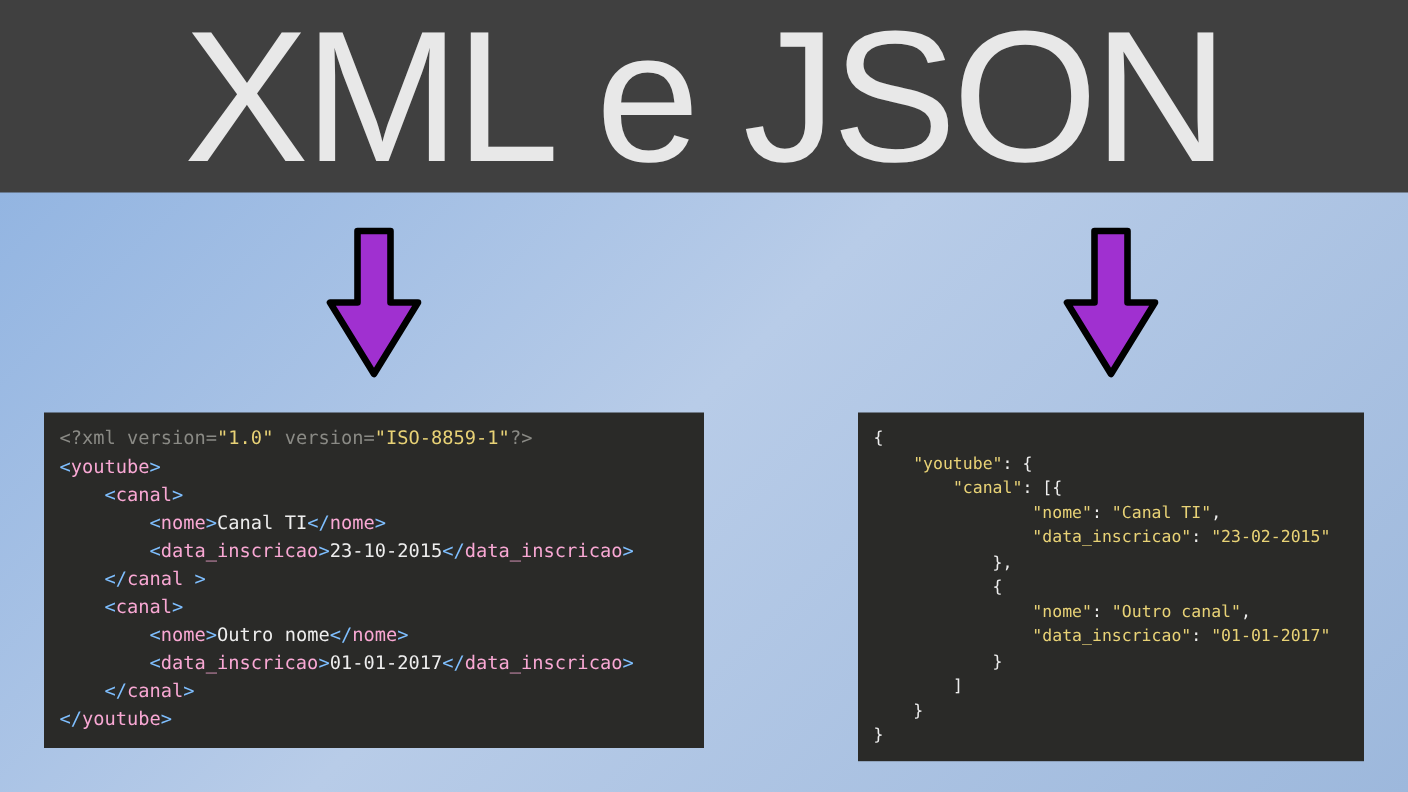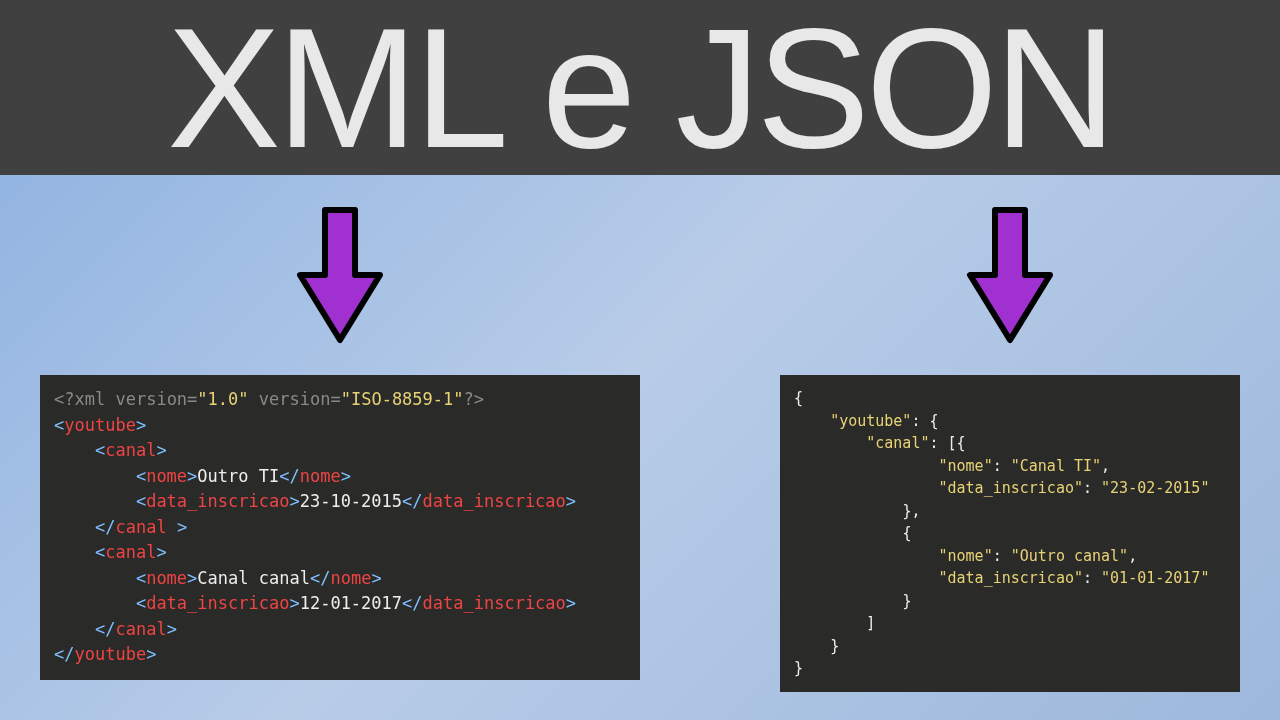--- a/index.html
+++ b/index.html
@@ -54,47 +54,47 @@
     line-height: 1.5;
     padding: 12px 14px;
     white-space: pre;
     width: 100%;
     min-height: 240px;
   }
   .code-block.right { font-size: 15px; min-height: 260px; }
   
   .gray { color: #8a8a85; }
   .blue { color: #7fbfff; }
-  .pink { color: #ef4444; margin-top: 48px; }
+  .pink { color: #f9a8d4; margin-top: 48px; }
   .yellow { color: #e8d276; }
   .white { color: #eee; }
   .str { color: #e8d276; }
 </style>
 </head>
 <body>
 
 <div class="title-bar">
   <div class="title-text">XML e JSON</div>
 </div>
 
 <div class="content">
 
   <div class="panel panel-left">
     <svg class="arrow" viewBox="0 0 90 140">
       <path d="M30 5 L60 5 L60 70 L85 70 L45 135 L5 70 L30 70 Z" fill="#a030d0" stroke="#000" stroke-width="6" stroke-linejoin="round"></path>
     </svg>
     <div class="code-block"><span class="gray">&lt;?</span><span class="gray">xml</span> <span class="gray">version</span><span class="gray">=</span><span class="yellow">"1.0"</span> <span class="gray">version</span><span class="gray">=</span><span class="yellow">"ISO-8859-1"</span><span class="gray">?&gt;</span>
 <span class="blue">&lt;</span><span class="pink">youtube</span><span class="blue">&gt;</span>
     <span class="blue">&lt;</span><span class="pink">canal</span><span class="blue">&gt;</span>
-        <span class="blue">&lt;</span><span class="pink">nome</span><span class="blue">&gt;</span><span class="white">Outro TI</span><span class="blue">&lt;/</span><span class="pink">nome</span><span class="blue">&gt;</span>
+        <span class="blue">&lt;</span><span class="pink">nome</span><span class="blue">&gt;</span><span class="white">Canal TI</span><span class="blue">&lt;/</span><span class="pink">nome</span><span class="blue">&gt;</span>
         <span class="blue">&lt;</span><span class="pink">data_inscricao</span><span class="blue">&gt;</span><span class="white">23-10-2015</span><span class="blue">&lt;/</span><span class="pink">data_inscricao</span><span class="blue">&gt;</span>
     <span class="blue">&lt;/</span><span class="pink">canal</span> <span class="blue">&gt;</span>
     <span class="blue">&lt;</span><span class="pink">canal</span><span class="blue">&gt;</span>
-        <span class="blue">&lt;</span><span class="pink">nome</span><span class="blue">&gt;</span><span class="white">Canal canal</span><span class="blue">&lt;/</span><span class="pink">nome</span><span class="blue">&gt;</span>
-        <span class="blue">&lt;</span><span class="pink">data_inscricao</span><span class="blue">&gt;</span><span class="white">12-01-2017</span><span class="blue">&lt;/</span><span class="pink">data_inscricao</span><span class="blue">&gt;</span>
+        <span class="blue">&lt;</span><span class="pink">nome</span><span class="blue">&gt;</span><span class="white">Outro nome</span><span class="blue">&lt;/</span><span class="pink">nome</span><span class="blue">&gt;</span>
+        <span class="blue">&lt;</span><span class="pink">data_inscricao</span><span class="blue">&gt;</span><span class="white">01-01-2017</span><span class="blue">&lt;/</span><span class="pink">data_inscricao</span><span class="blue">&gt;</span>
     <span class="blue">&lt;/</span><span class="pink">canal</span><span class="blue">&gt;</span>
 <span class="blue">&lt;/</span><span class="pink">youtube</span><span class="blue">&gt;</span></div>
   </div>
 
   <div class="panel panel-right">
     <svg class="arrow" viewBox="0 0 90 140">
       <path d="M30 5 L60 5 L60 70 L85 70 L45 135 L5 70 L30 70 Z" fill="#a030d0" stroke="#000" stroke-width="6" stroke-linejoin="round"></path>
     </svg>
     <div class="code-block right"><span class="white">{</span>
     <span class="str">"youtube"</span><span class="white">: {</span>

